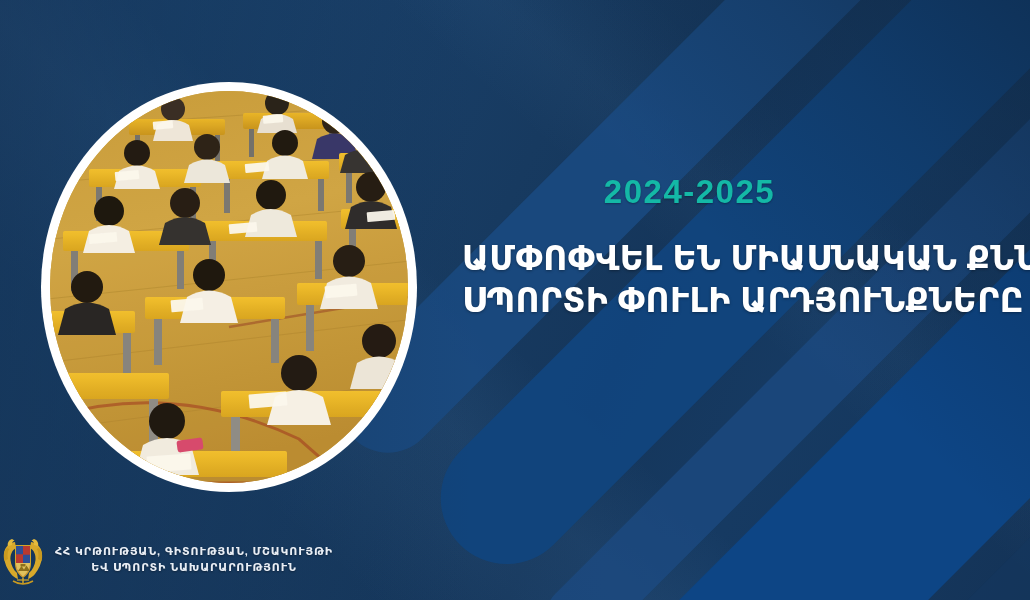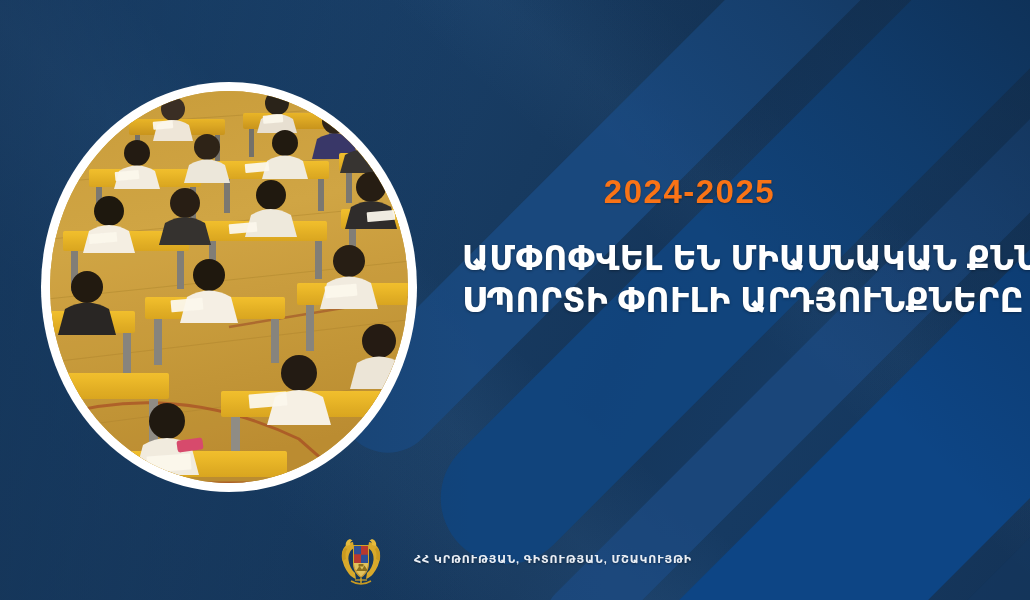--- a/index.html
+++ b/index.html
@@ -118,21 +118,21 @@
   .photo-svg { display: block; width: 100%; height: 100%; }
 
   
   .headline-col {
     position: absolute;
     left: 462px;
     top: 175px;
     width: 568px;
   }
   .year {
-    color: #f97316;
+    color: #14b8a6;
     font-size: 33px;
     font-weight: 700;
     letter-spacing: 1.5px;
     text-align: center;
     margin: 0 0 30px 0;
     line-height: 1;
     text-shadow: 0 1px 2px rgba(0,0,0,.30);
     font-stretch: condensed;
     padding-right: 113px;
   }
@@ -150,22 +150,21 @@
   .title .line2 { }
 
   
   .footer {
     position: absolute;
     left: 0;
     right: 0;
     bottom: 14px;
     display: flex;
     align-items: center;
-    justify-content: center;
-    gap: 30px;
+    gap: 9px;
   }
   .emblem {
     width: 46px;
     height: 52px;
     flex: 0 0 auto;
   }
   .emblem svg { display: block; width: 100%; height: 100%; }
   .ministry {
     color: #e9eef5;
     font-size: 11px;
@@ -382,16 +381,17 @@
         <path d="M36 74 l7 -10 l5 7 l5 -8 l7 11 z" fill="#8d6f1c"></path>
         <rect x="41" y="60" width="10" height="5" rx="1" fill="#8d6f1c"></rect>
 
         <path d="M46 88 l0 12" stroke="#cfa62a" stroke-width="3" fill="none"></path>
         <path d="M34 92 l24 0" stroke="#cfa62a" stroke-width="2.5" fill="none"></path>
         <path d="M26 94 q20 12 40 0" stroke="#c99a20" stroke-width="3" fill="none"></path>
       </svg>
     </div>
     <div class="ministry">
       <span>ՀՀ ԿՐԹՈՒԹՅԱՆ, ԳԻՏՈՒԹՅԱՆ, ՄՇԱԿՈՒՅԹԻ</span>
+      <span>ԵՎ ՍՊՈՐՏԻ ՆԱԽԱՐԱՐՈՒԹՅՈՒՆ</span>
     </div>
   </div>
 
 </div>
 
 </body></html>

